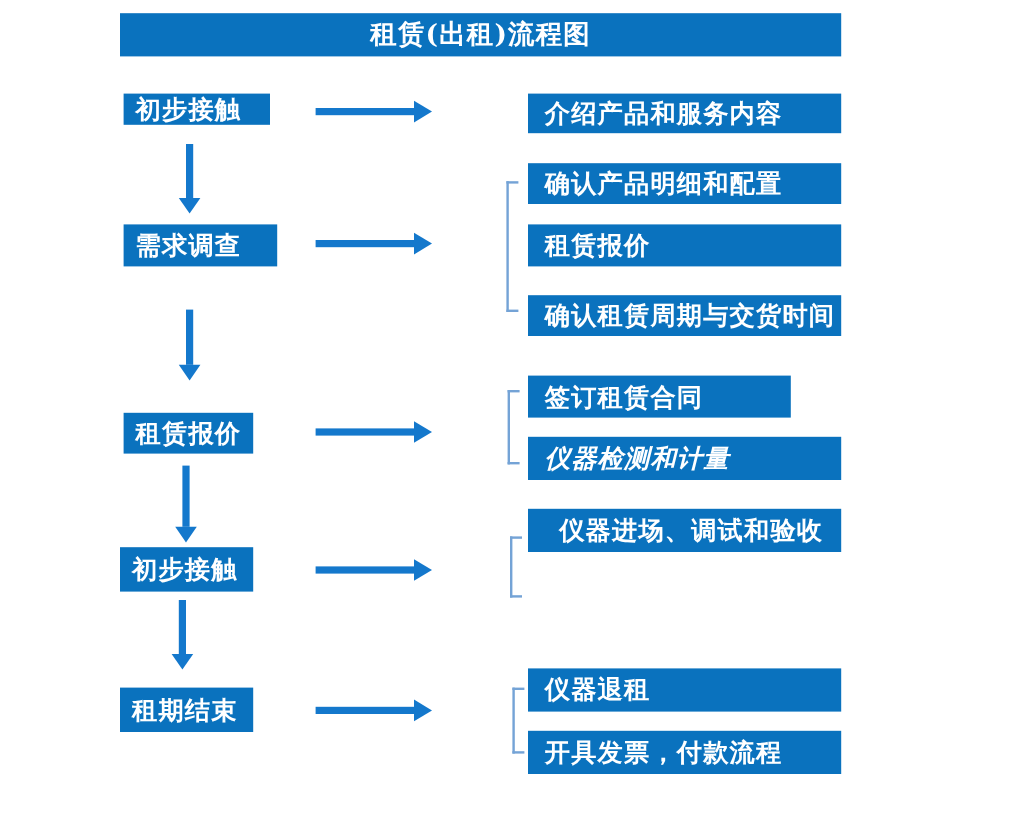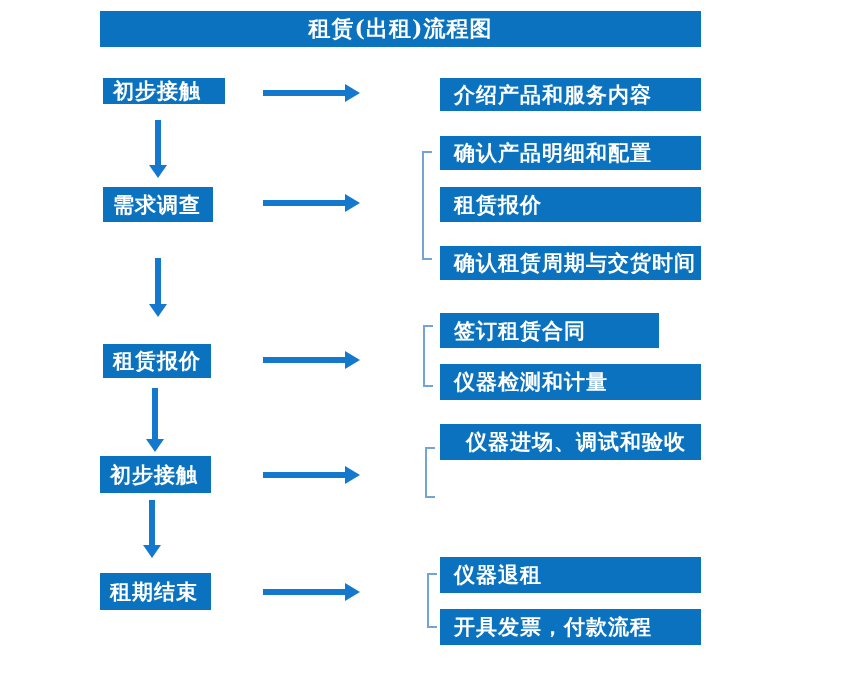--- a/index.html
+++ b/index.html
@@ -77,21 +77,21 @@
 </head>
 <body>
 
 <div class="canvas">
 
   <div class="title-bar">
     <span>租赁(出租)流程图</span>
   </div>
 
   <div class="bluebox lbox" style="left:103px; top:78px;  width:122px; height:26px;">初步接触</div>
-  <div class="bluebox lbox" style="left:103px; top:187px; width:110px; height:35px;">需求调查</div>
+  <div class="bluebox lbox" style="left:103px; top:187px; width:128px; height:35px;">需求调查</div>
   <div class="bluebox lbox" style="left:103px; top:344px; width:108px; height:34px;">租赁报价</div>
   <div class="bluebox lbox" style="left:100px; top:456px; width:111px; height:37px;">初步接触</div>
   <div class="bluebox lbox" style="left:100px; top:573px; width:111px; height:37px;">租期结束</div>
 
   <div class="varrow" style="left:155px; top:120px; height:45px;"></div>
   <div class="varrow" style="left:155px; top:258px; height:46px;"></div>
   <div class="varrow" style="left:152px; top:388px; height:51px;"></div>
   <div class="varrow" style="left:149px; top:500px; height:45px;"></div>
 
   <div class="harrow" style="left:263px; top:90px;  width:82px;"></div>
@@ -105,20 +105,20 @@
   <div class="bracket" style="left:425px; top:447px; height:51px;"></div>
   <div class="bracket" style="left:427px; top:573px; height:55px;"></div>
 
   <div class="bluebox rbox" style="left:440px; top:136px; width:261px; height:34px;">确认产品明细和配置</div>
 
   <div class="bluebox rbox" style="left:440px; top:78px;  width:261px; height:33px;">介绍产品和服务内容</div>
   <div class="bluebox rbox" style="left:440px; top:187px; width:261px; height:35px;">租赁报价</div>
   <div class="bluebox rbox" style="left:440px; top:246px; width:261px; height:34px;">确认租赁周期与交货时间</div>
 
   <div class="bluebox rbox" style="left:440px; top:313px; width:219px; height:35px;">签订租赁合同</div>
-  <div class="bluebox rbox" style="left:440px; top:364px; width:261px; height:36px;">仪器检测和计量</div>
+  <div class="bluebox rbox" style="left:440px; top:364px; width:261px; height:36px;font-style:italic;">仪器检测和计量</div>
 
   <div class="bluebox rbox" style="left:440px; top:424px; width:261px; height:36px;padding-left:26px;">仪器进场、调试和验收</div>
 
   <div class="bluebox rbox" style="left:440px; top:557px; width:261px; height:36px;">仪器退租</div>
   <div class="bluebox rbox" style="left:440px; top:609px; width:261px; height:36px;">开具发票，付款流程</div>
 
 </div>
 
 </body></html>

